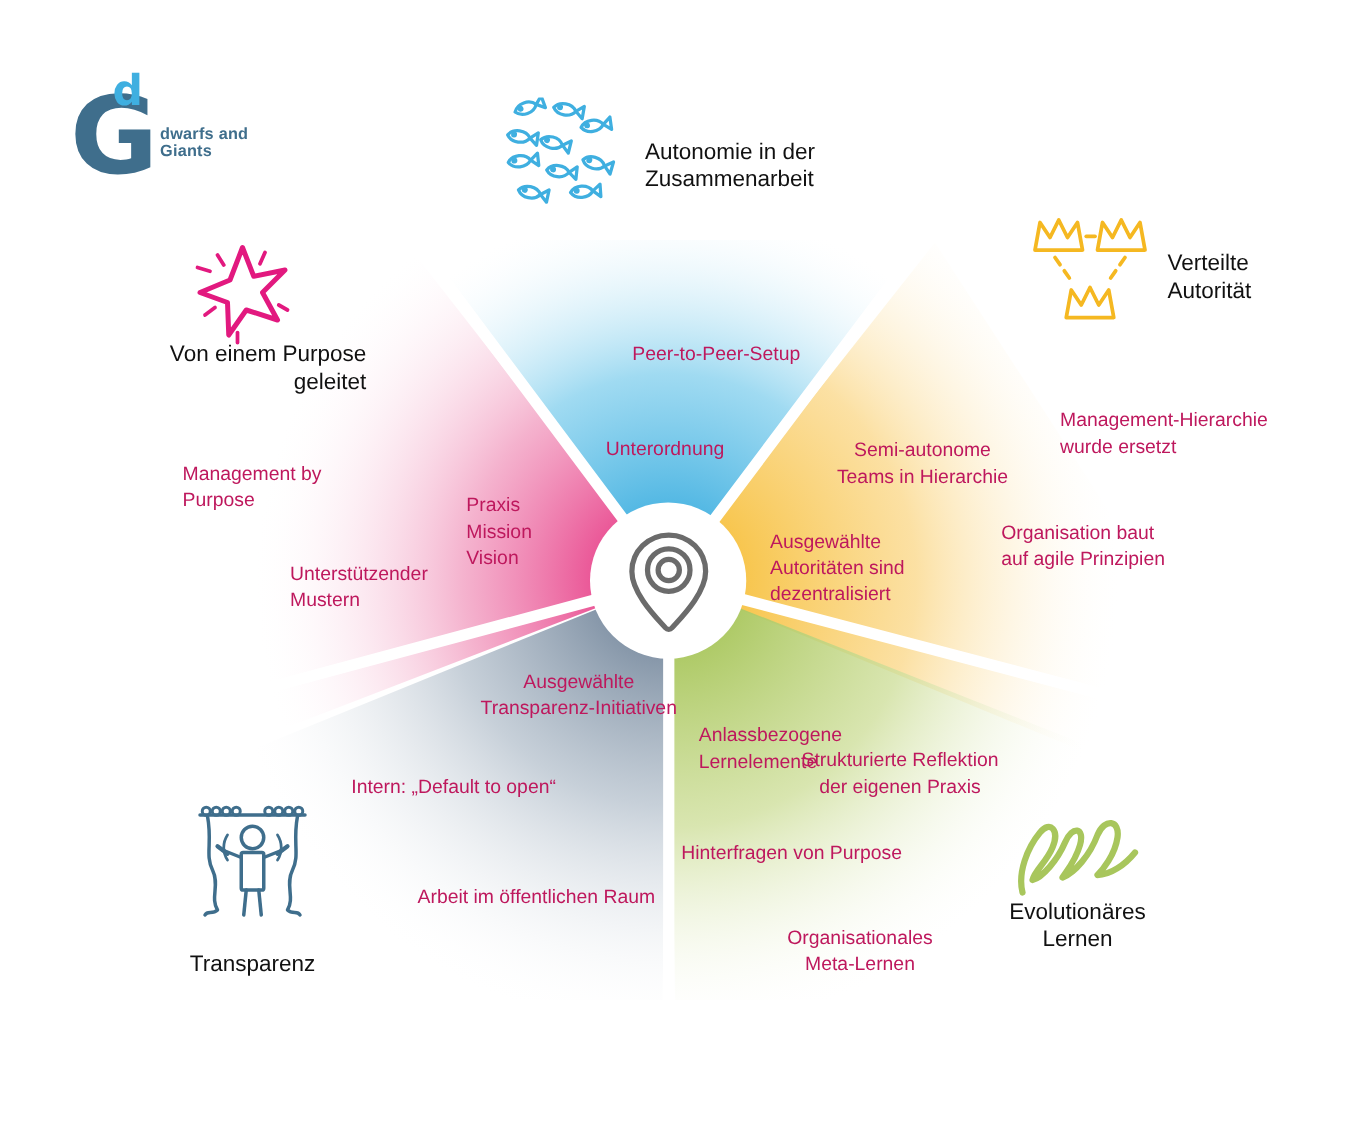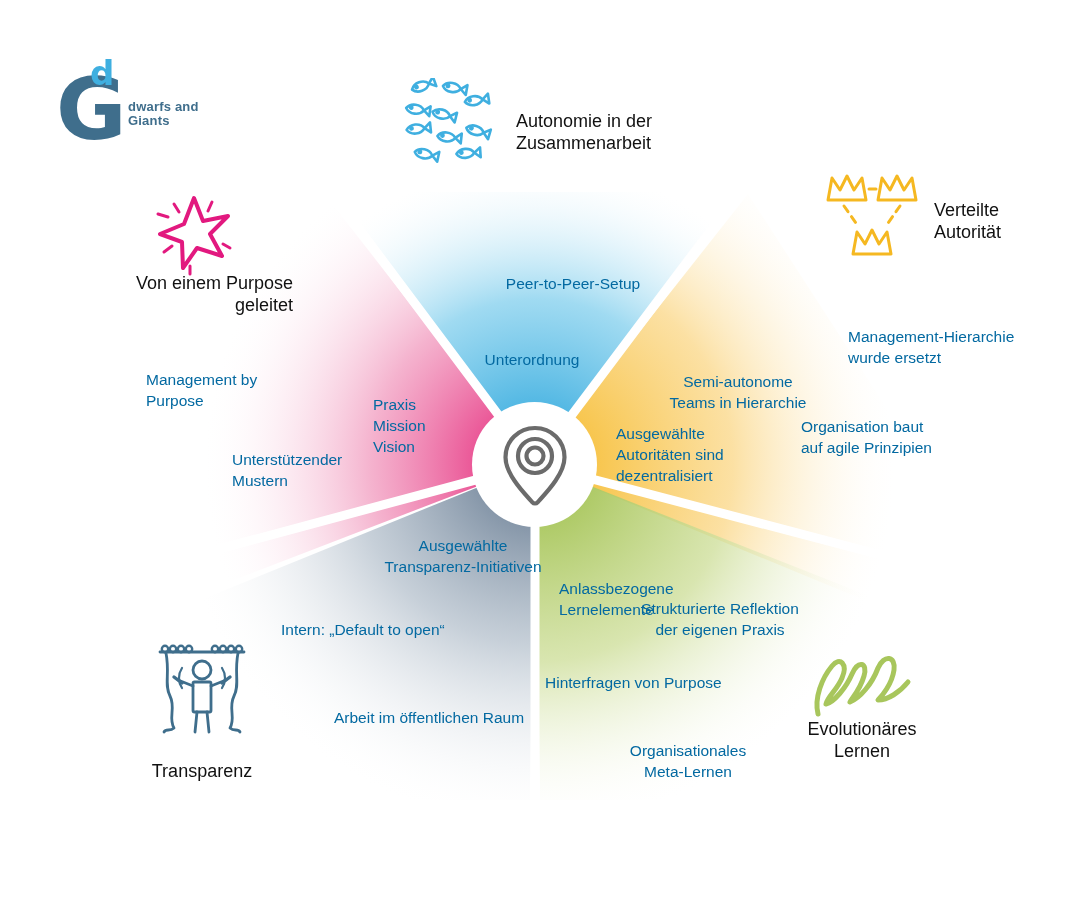--- a/index.html
+++ b/index.html
@@ -43,21 +43,21 @@
     position:absolute;left:472px;top:402px;width:125px;height:125px;
     border-radius:50%;background:#ffffff;
     box-shadow:0 0 0 0 #fff;
   }
   #hub svg{position:absolute;left:27px;top:21px;}
 
   
   .lbl{
     position:absolute;
     font-size:15.5px;line-height:21px;
-    color:#0369a1;
+    color:#be185d;
     white-space:pre-line;
   }
   .lbl.c{text-align:center;}
   .lbl.l{text-align:left;}
 
   
   .pillar{position:absolute;}
   .pillar .ptitle{
     position:absolute;
     font-size:18px;line-height:22px;font-weight:400;
@@ -135,21 +135,21 @@
       <path d="M36 5 C19.5 5 6.5 18 6.5 34.2 C6.5 52 27 72 33.4 79.3 C34.8 80.9 37.2 80.9 38.6 79.3 C45 72 65.5 52 65.5 34.2 C65.5 18 52.5 5 36 5 Z" fill="none" stroke="#6b6b6b" stroke-width="4.2" stroke-linejoin="round"></path>
       <circle cx="36" cy="33" r="17" fill="none" stroke="#6b6b6b" stroke-width="4.2"></circle>
       <circle cx="36" cy="33" r="8.5" fill="none" stroke="#6b6b6b" stroke-width="4.2"></circle>
     </svg>
   </div>
 
   <div class="lbl c" style="left:458px;top:273px;width:230px;">Peer-to-Peer-Setup</div>
 
   <div class="lbl c" style="left:432px;top:349px;width:200px;">Unterordnung</div>
 
-  <div class="lbl c" style="left:648px;top:350px;width:180px;margin-top:21px;">Semi-autonome
+  <div class="lbl c" style="left:648px;top:350px;width:180px;">Semi-autonome
 Teams in Hierarchie</div>
 
   <div class="lbl l" style="left:616px;top:423px;width:190px;">Ausgewählte
 Autoritäten sind
 dezentralisiert</div>
 
   <div class="lbl l" style="left:848px;top:326px;width:230px;">Management-Hierarchie
 wurde ersetzt</div>
 
   <div class="lbl l" style="left:801px;top:416px;width:215px;">Organisation baut

